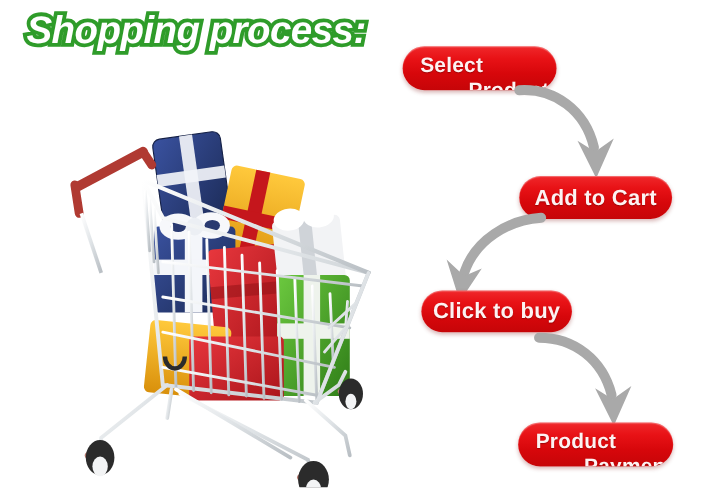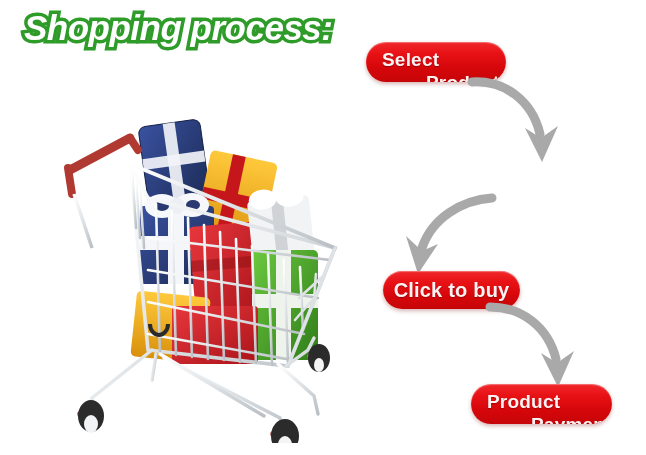--- a/index.html
+++ b/index.html
@@ -86,21 +86,21 @@
   
   .btn-one {
     display: flex;
     align-items: center;
     justify-content: center;
     font-size: 20px;
   }
 
   #btn-select   { left: 366px; top: 42px;  width: 140px; height: 40px; }
   #btn-addcart  { left: 472px; top: 160px; width: 139px; height: 39px; }
-  #btn-clickbuy { left: 383px; top: 271px; width: 137px; height: 38px; }
+  #btn-clickbuy { left: 383px; top: 264px; width: 137px; height: 38px; }
   #btn-confirm  { left: 471px; top: 384px; width: 141px; height: 40px; }
 
   
   .arrow {
     position: absolute;
     pointer-events: none;
   }
   .arrow svg { display: block; overflow: visible; }
   #arrow-1 { left: 470px; top: 78px;  width: 100px; height: 88px; }
   #arrow-2 { left: 398px; top: 196px; width: 96px;  height: 80px; }
@@ -262,20 +262,23 @@
     <span class="ln ln2">Product</span>
   </div>
 
   <div id="arrow-1" class="arrow">
     <svg viewBox="0 0 100 88" xmlns="http://www.w3.org/2000/svg">
       <path d="M2 4 C 34 2, 62 22, 70 56" stroke="#a9a9a9" stroke-width="9" fill="none" stroke-linecap="round"></path>
       <path d="M55 50 L72 84 L88 48 L71 60 Z" fill="#a9a9a9"></path>
     </svg>
   </div>
 
+  <div id="btn-addcart" class="step-btn btn-one">
+    <span class="ln">Add to Cart</span>
+  </div>
 
   <div id="arrow-2" class="arrow">
     <svg viewBox="0 0 96 80" xmlns="http://www.w3.org/2000/svg">
       <path d="M94 2 C 64 4, 34 22, 24 52" stroke="#a9a9a9" stroke-width="9" fill="none" stroke-linecap="round"></path>
       <path d="M40 48 L20 78 L8 40 L24 55 Z" fill="#a9a9a9"></path>
     </svg>
   </div>
 
   <div id="btn-clickbuy" class="step-btn btn-one">
     <span class="ln">Click to buy</span>

